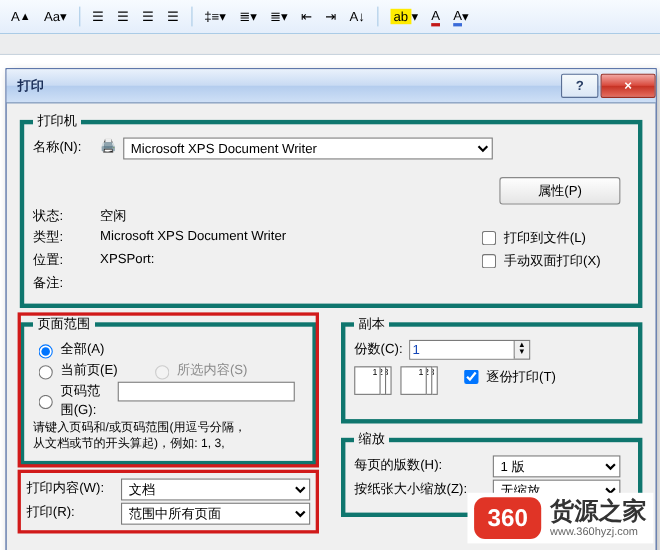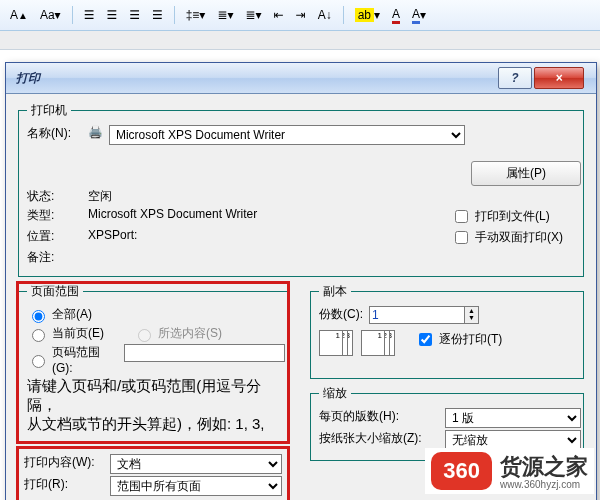--- a/index.html
+++ b/index.html
@@ -46,25 +46,24 @@
   width: 590px;
   border: 1px solid #3b5a9a;
   box-shadow: 3px 3px 8px rgba(0,0,0,0.3);
   background: #f0f0f0;
 }
 .titlebar {
   background: linear-gradient(#e9f1fb, #c9dbf3 48%, #b4cdee 52%, #cfe0f6);
   height: 30px;
   display: flex;
   align-items: center;
-  padding: 0 12px 0 10px;
+  padding: 0 0 0 10px;
   color: #1b2f59;
   font-weight: bold;
   border-bottom: 1px solid #6f8db5;
-  font-style: italic;
 }
 .titlebar .spacer { flex: 1; }
 .win-btns { display: flex; }
 .win-btn {
   width: 32px;
   height: 20px;
   margin-left: 2px;
   border: 1px solid #5a6f95;
   border-radius: 2px;
   background: linear-gradient(#f6fafc, #dbe7f6);
@@ -77,23 +76,23 @@
 .win-btn.close {
   width: 48px;
   background: linear-gradient(#f2a6a2, #d94b3e 48%, #c63224 52%, #e56e60);
   color: #fff;
   border-color: #9a2c20;
 }
 .dialog-body {
   padding: 8px 12px 12px 12px;
 }
 fieldset {
-  border: 1px solid #0f766e;
+  border: 4px solid #0f766e;
   margin: 0 0 6px 0;
-  padding: 4px 2px 8px 8px;
+  padding: 4px 16px 8px 8px;
 }
 legend {
   padding: 0 4px;
 }
 .row {
   display: flex;
   align-items: flex-start;
   margin: 2px 0;
   gap: 6px;
 }
@@ -167,21 +166,21 @@
   font-size: 8px;
   text-align: right;
   padding-right: 2px;
 }
 
 .logo360 {
   position: absolute;
   right: 6px;
   bottom: 6px;
   display: flex;
-  align-items: flex-end;
+  align-items: center;
   background: #fff;
   padding: 4px 6px;
 }
 .badge360 {
   background: #e03426;
   color: #fff;
   font-weight: bold;
   border-radius: 10px;
   padding: 6px 12px;
   font-size: 22px;
@@ -288,21 +287,21 @@
               <span>所选内容(S)</span>
             </label>
           </div>
           <div class="row">
             <label class="checkbox-row">
               <input type="radio" name="pr" style="">
               <span>页码范围(G):</span>
             </label>
             <input type="text" style="flex: 1 1 0%;">
           </div>
-          <div style="font-size:15px;line-height:1.25;margin-top:2px;">
+          <div style="font-size:11px;line-height:1.25;margin-top:2px;">
             <div>请键入页码和/或页码范围(用逗号分隔，</div>
             <div>从文档或节的开头算起)，例如: 1, 3,</div>
           </div>
         </fieldset>
 
         <div class="highlight" style="padding:4px 6px;">
           <div class="row">
             <span style="width:80px">打印内容(W):</span>
             <select style="flex:1">
               <option>文档</option>

